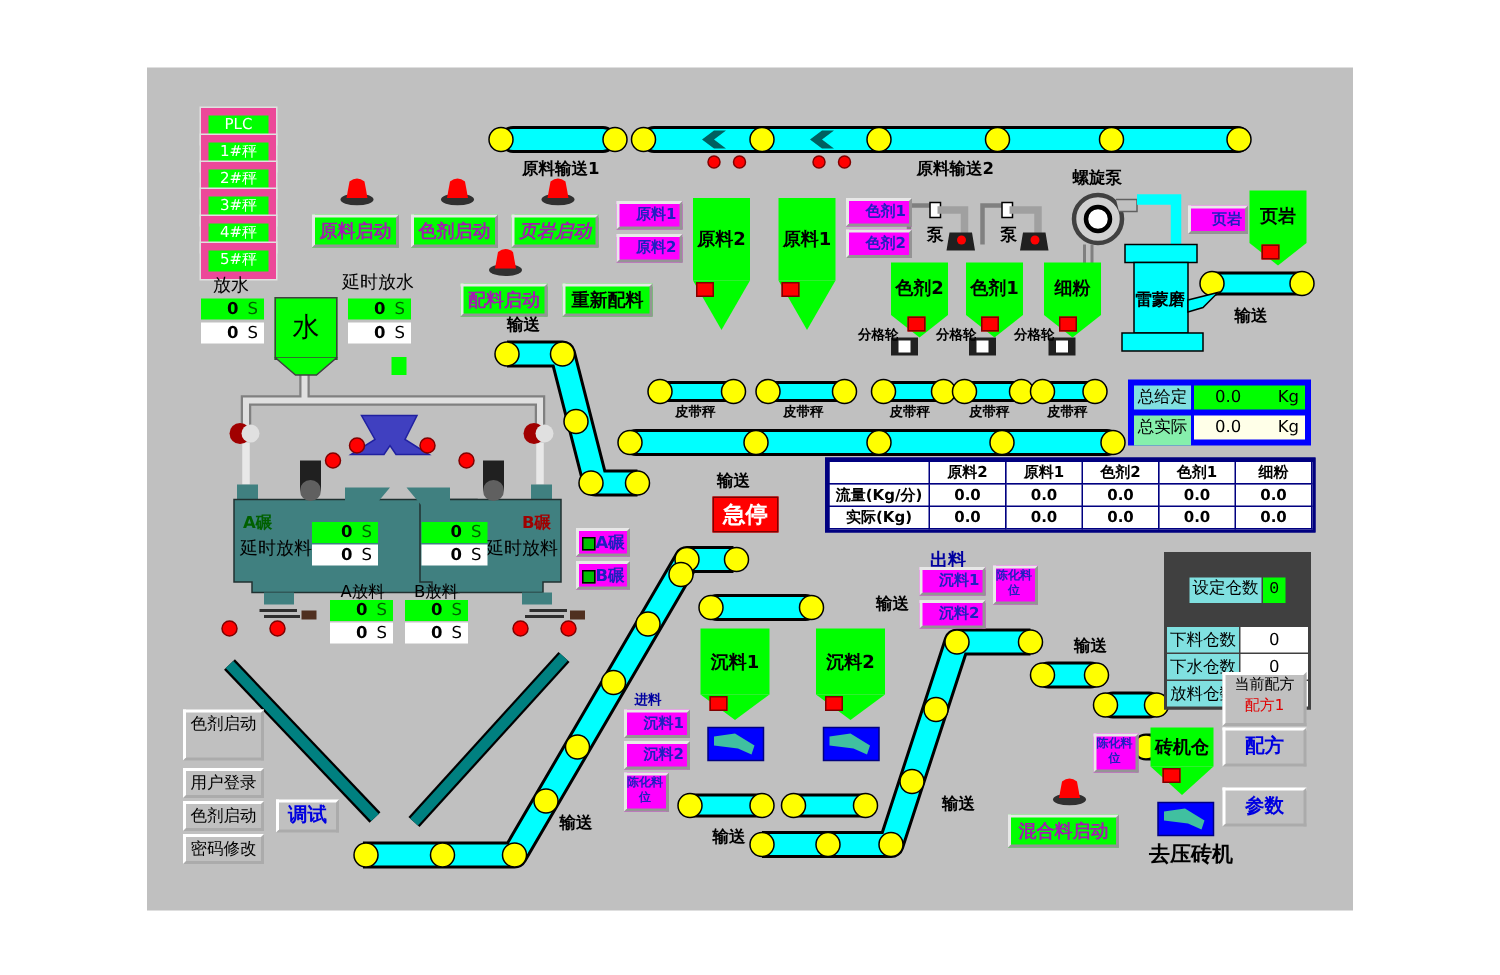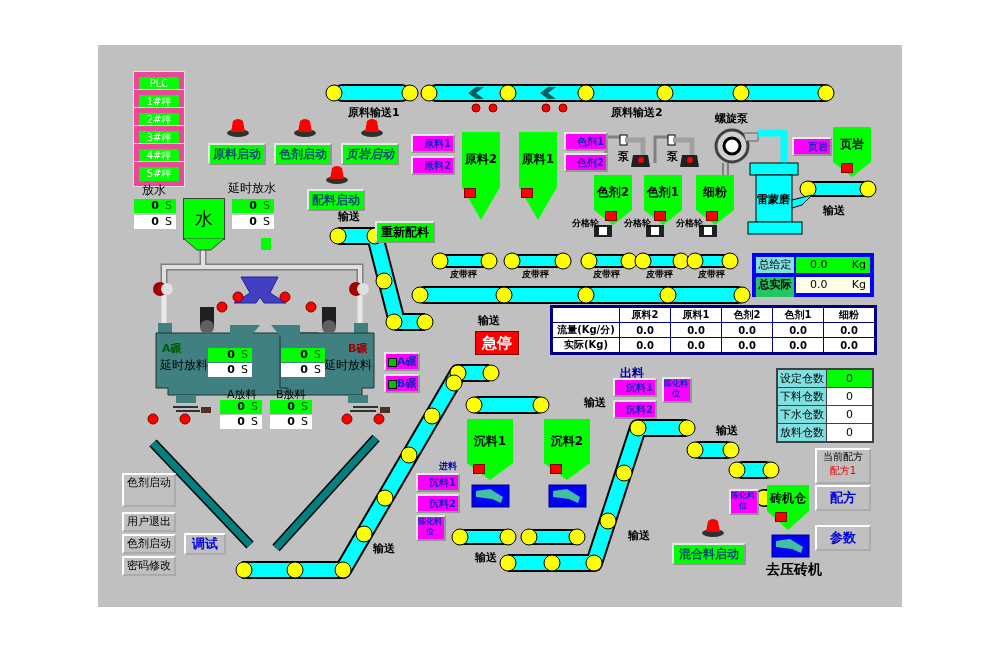--- a/index.html
+++ b/index.html
@@ -1,21 +1,21 @@
 <!DOCTYPE html>
 <html><head>
 <meta charset="utf-8">
 <style>
   html,body{margin:0;padding:0;background:#ffffff;}
   body{width:1000px;height:650px;position:relative;overflow:hidden;font-family:"DejaVu Sans",sans-serif;}
   #panel{position:absolute;left:98px;top:45px;width:804px;height:562px;background:#c0c0c0;}
   .abs{position:absolute;}
   .lbl{position:absolute;font-size:11px;font-weight:bold;color:#000;white-space:nowrap;}
   .lbln{position:absolute;font-size:12px;color:#000;white-space:nowrap;}
-  .gbtn{position:absolute;background:#00ff00;border:2px outset #e8e8e8;color:#0c4a6e;font-weight:bold;font-size:12px;text-align:center;line-height:18px;height:18px;white-space:nowrap;}
+  .gbtn{position:absolute;background:#00ff00;border:2px outset #e8e8e8;color:#a21caf;font-weight:bold;font-size:12px;text-align:center;line-height:18px;height:18px;white-space:nowrap;}
   .gbtn.black{color:#000;}
   .pbtn{position:absolute;background:#ff00ff;border:2px outset #e8e8e8;color:#2020c0;font-weight:bold;font-size:10px;text-align:right;line-height:15px;height:15px;padding-right:2px;white-space:nowrap;}
   .gbtn-plc{position:absolute;left:36px;width:40px;height:14px;background:#00ff00;border:5px solid #ec4899;outline:1px solid #e0e0e0;color:#fff;font-size:10px;text-align:center;line-height:14px;}
   .val{position:absolute;height:14px;font-size:11px;font-weight:bold;line-height:14px;text-align:right;padding-right:4px;box-sizing:border-box;}
   .val .u{font-weight:normal;margin-left:6px;color:#006000;}
   .val.g{background:#00ff00;}
   .val.w{background:#fff;}
   .val.w .u{color:#000;}
   .gbtn-grey{position:absolute;background:#c0c0c0;border:2px outset #ffffff;font-size:11px;text-align:center;color:#000;}
   .silo{position:absolute;background:#00ff00;}
@@ -285,21 +285,21 @@
     <svg class="lamp" style="left:603px;top:472px;" viewBox="0 0 24 20">
         <ellipse cx="12" cy="16" rx="11" ry="4" fill="#303030"></ellipse>
         <path d="M5,15 L7,4 Q12,0 17,4 L19,15 Z" fill="#ff0000"></path>
       </svg>
   </div>
 
   <div class="gbtn" style="left:110px;top:98px;width:54px;">原料启动</div>
   <div class="gbtn" style="left:176px;top:98px;width:54px;">色剂启动</div>
   <div class="gbtn" style="left:243px;top:98px;width:54px;font-style:italic;">页岩启动</div>
   <div class="gbtn" style="left:209px;top:144px;width:54px;">配料启动</div>
-  <div class="gbtn black" style="left:277px;top:144px;width:56px;margin-top:32px;">重新配料</div>
+  <div class="gbtn black" style="left:277px;top:144px;width:56px;">重新配料</div>
   <div class="gbtn" style="left:574px;top:498px;width:70px;">混合料启动</div>
 
   <div class="lbln" style="left:44px;top:137px;">放水</div>
   <div class="val g" style="left:36px;top:154px;width:42px;"><span>0</span><span class="u">S</span></div>
   <div class="val w" style="left:36px;top:170px;width:42px;"><span>0</span><span class="u">S</span></div>
   <div class="lbln" style="left:130px;top:135px;">延时放水</div>
   <div class="val g" style="left:134px;top:154px;width:42px;"><span>0</span><span class="u">S</span></div>
   <div class="val w" style="left:134px;top:170px;width:42px;"><span>0</span><span class="u">S</span></div>
   <div class="silo" style="left:85px;top:153px;width:40px;height:40px;border:1px solid #404040;font-size:18px;text-align:center;line-height:40px;">水</div>
   <svg class="abs" style="left:85px;top:193px;" width="42" height="14">
@@ -349,21 +349,21 @@
   <div class="redsq" style="left:677px;top:467px;"></div>
 
   <div class="pbtn" style="left:313px;top:89px;width:38px;">原料1</div>
   <div class="pbtn" style="left:313px;top:111px;width:38px;">原料2</div>
   <div class="pbtn" style="left:466px;top:87px;width:38px;">色剂1</div>
   <div class="pbtn" style="left:466px;top:108px;width:38px;">色剂2</div>
   <div class="pbtn" style="left:694px;top:92px;width:34px;">页岩</div>
   <div class="pbtn" style="left:286px;top:307px;width:30px;font-size:11px;"><span style="display:inline-block;width:7px;height:7px;background:#00c000;border:1px solid #000;float:left;margin:4px 0 0 2px;"></span><span>A碾</span></div>
   <div class="pbtn" style="left:286px;top:329px;width:30px;font-size:11px;"><span style="display:inline-block;width:7px;height:7px;background:#00c000;border:1px solid #000;float:left;margin:4px 0 0 2px;"></span><span>B碾</span></div>
 
-  <div class="lbl" style="left:325px;top:415px;font-size:9px;color:#0000a0;margin-left:16px;">进料</div>
+  <div class="lbl" style="left:325px;top:415px;font-size:9px;color:#0000a0;">进料</div>
   <div class="pbtn" style="left:318px;top:428px;width:38px;">沉料1</div>
   <div class="pbtn" style="left:318px;top:449px;width:38px;">沉料2</div>
   <div class="pbtn" style="left:318px;top:470px;width:24px;height:22px;font-size:8px;line-height:10px;text-align:center;white-space:normal;">陈化料位</div>
 
   <div class="lbl" style="left:522px;top:320px;font-size:12px;color:#0000a0;">出料</div>
   <div class="pbtn" style="left:515px;top:333px;width:38px;">沉料1</div>
   <div class="pbtn" style="left:515px;top:355px;width:38px;">沉料2</div>
   <div class="pbtn" style="left:564px;top:332px;width:24px;height:22px;font-size:8px;line-height:10px;text-align:center;white-space:normal;">陈化料位</div>
   <div class="pbtn" style="left:631px;top:444px;width:24px;height:22px;font-size:8px;line-height:10px;text-align:center;white-space:normal;">陈化料位</div>
 
@@ -381,21 +381,21 @@
   <div class="lbln" style="left:178px;top:342px;font-size:11px;">B放料</div>
   <div class="val g" style="left:172px;top:355px;width:42px;"><span>0</span><span class="u">S</span></div>
   <div class="val w" style="left:172px;top:370px;width:42px;"><span>0</span><span class="u">S</span></div>
 
   <div class="abs" style="left:654px;top:208px;width:122px;height:44px;background:#0000ff;">
     <div class="abs" style="left:4px;top:4px;width:38px;height:16px;background:#80e0e0;font-size:11px;text-align:center;line-height:16px;">总给定</div>
     <div class="abs" style="left:44px;top:4px;width:74px;height:16px;background:#00ff00;font-size:11px;line-height:16px;">
         <span style="position:absolute;left:14px;">0.0</span>
         <span style="position:absolute;right:4px;">Kg</span>
       </div>
-    <div class="abs" style="left:4px;top:24px;width:38px;height:20px;background:#22c55e;font-size:11px;text-align:center;line-height:16px;font-weight:bold;">总实际</div>
+    <div class="abs" style="left:4px;top:24px;width:38px;height:20px;background:#86efac;font-size:11px;text-align:center;line-height:16px;">总实际</div>
     <div class="abs" style="left:44px;top:24px;width:74px;height:16px;background:#ffffe8;font-size:11px;line-height:16px;">
         <span style="position:absolute;left:14px;">0.0</span>
         <span style="position:absolute;right:4px;">Kg</span>
       </div>
   </div>
 
   <div class="abs" style="left:377px;top:286px;width:42px;height:22px;background:#ff0000;border:1px solid #800000;color:#fff;font-size:15px;font-weight:bold;text-align:center;line-height:22px;">急停</div>
 
   <div class="abs" style="left:452px;top:260px;border:2px solid #000080;background:#000080;">
     <table class="data" id="tbl">
@@ -422,40 +422,40 @@
         <td>0.0</td>
         <td>0.0</td>
         <td>0.0</td>
         <td>0.0</td>
       </tr>
     </tbody>
       </table>
   </div>
 
   <div class="abs" style="left:678px;top:323px;width:96px;border:1px solid #404040;background:#404040;">
-    <div style="display:flex;height:17px;margin:1px;">
+    <div style="display:flex;height:17px;margin:16px;font-family:Liberation Mono, monospace;">
         <div style="width:48px;background:#80e0e0;font-size:11px;text-align:center;line-height:17px;">设定仓数</div>
         <div style="flex:1;margin-left:1px;background:#00ff00;font-size:11px;text-align:center;line-height:17px;">0</div>
       </div>
     <div style="display:flex;height:17px;margin:1px;">
         <div style="width:48px;background:#80e0e0;font-size:11px;text-align:center;line-height:17px;">下料仓数</div>
         <div style="flex:1;margin-left:1px;background:#fff;font-size:11px;text-align:center;line-height:17px;">0</div>
       </div>
     <div style="display:flex;height:17px;margin:1px;">
         <div style="width:48px;background:#80e0e0;font-size:11px;text-align:center;line-height:17px;">下水仓数</div>
         <div style="flex:1;margin-left:1px;background:#fff;font-size:11px;text-align:center;line-height:17px;">0</div>
       </div>
     <div style="display:flex;height:17px;margin:1px;">
         <div style="width:48px;background:#80e0e0;font-size:11px;text-align:center;line-height:17px;">放料仓数</div>
         <div style="flex:1;margin-left:1px;background:#fff;font-size:11px;text-align:center;line-height:17px;">0</div>
       </div>
   </div>
 
   <div class="gbtn-grey" style="left:24px;top:428px;width:50px;height:30px;line-height:16px;">色剂启动</div>
-  <div class="gbtn-grey" style="left:24px;top:467px;width:50px;height:16px;line-height:16px;">用户退出</div>
+  <div class="gbtn-grey" style="left:24px;top:467px;width:50px;height:16px;line-height:16px;">用户登录</div>
   <div class="gbtn-grey" style="left:24px;top:489px;width:50px;height:16px;line-height:16px;">色剂启动</div>
   <div class="gbtn-grey" style="left:24px;top:511px;width:50px;height:16px;line-height:16px;">密码修改</div>
   <div class="gbtn-grey" style="left:86px;top:488px;width:38px;height:18px;line-height:18px;color:#0000e0;font-weight:bold;font-size:13px;">调试</div>
 
   <div class="gbtn-grey" style="left:717px;top:403px;width:52px;height:32px;line-height:14px;font-size:10px;">
       <div>当前配方</div>
       <div style="color:#e00000;">配方1</div>
     </div>
   <div class="gbtn-grey" style="left:717px;top:440px;width:52px;height:22px;line-height:22px;color:#0000e0;font-weight:bold;font-size:13px;">配方</div>
   <div class="gbtn-grey" style="left:717px;top:480px;width:52px;height:22px;line-height:22px;color:#0000e0;font-weight:bold;font-size:13px;">参数</div>

